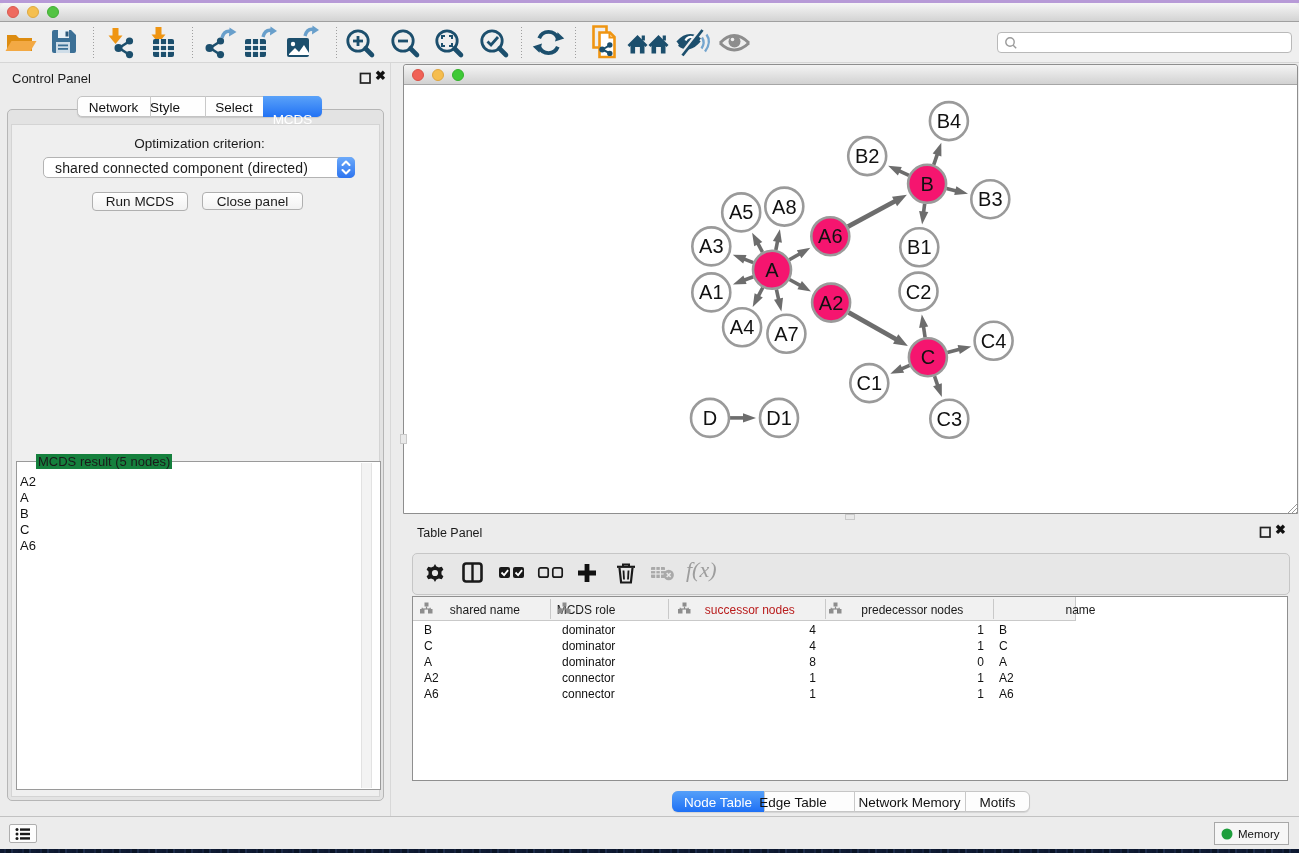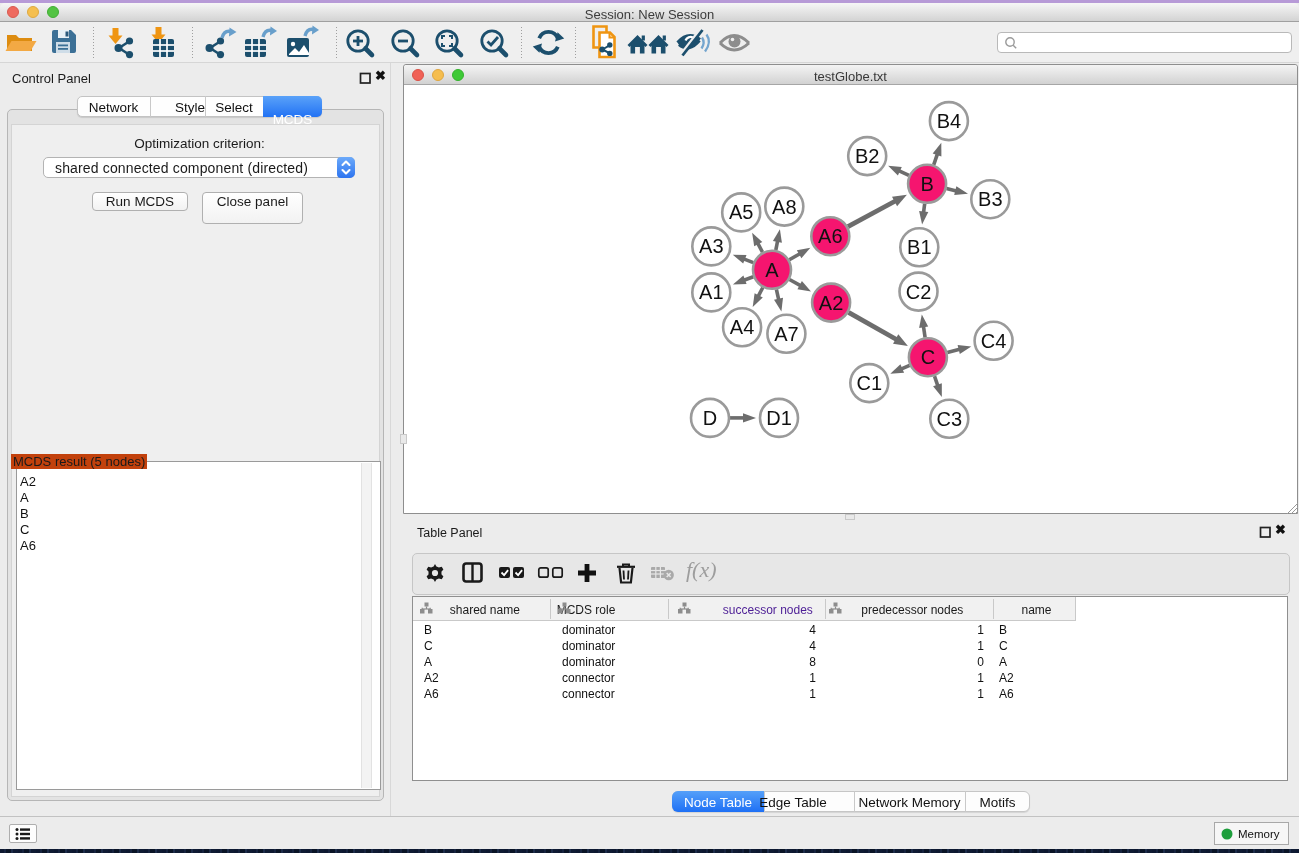--- a/index.html
+++ b/index.html
@@ -8,21 +8,20 @@
 .sep{position:absolute;top:27px;height:31px;width:1px;background-image:repeating-linear-gradient(to bottom,#9f9f9f 0 1px,transparent 1px 3px)}
 svg{position:absolute;overflow:visible}
 </style></head><body>
 
 <div class="abs" style="left:0;top:0;width:1299px;height:3px;background:#b79ad7"></div>
 
 <div class="abs" style="left:0;top:3px;width:1299px;height:19px;background:linear-gradient(#f6f6f6,#d3d3d3);border-bottom:1px solid #a0a0a0;border-radius:5px 5px 0 0">
   <div class="tl" style="left:7px;top:2.5px;background:#ee6a5f;border:1px solid #d85a50"></div>
   <div class="tl" style="left:27px;top:2.5px;background:#f5bf4f;border:1px solid #dfa940"></div>
   <div class="tl" style="left:47px;top:2.5px;background:#53c343;border:1px solid #42ad35"></div>
-  <div class="abs" style="left:0;width:1299px;top:4px;text-align:center;font-size:13px;color:#3c3c3c">Session: New Session</div>
 </div>
 
 <div class="abs" id="toolbar" style="left:0;top:22px;width:1299px;height:41px;background:#efefef;border-bottom:1px solid #d6d6d6"></div>
 
 <div class="abs" style="left:1000px;top:33px;width:1292px;height:0"></div>
 <div class="abs" style="left:997px;top:32px;width:295px;height:21px;background:#fff;border:1px solid #b9b9b9;border-radius:4px">
  <svg width="14" height="14" style="left:6px;top:3px">
       <circle cx="6" cy="6" r="4.2" fill="none" stroke="#9a9a9a" stroke-width="1.4"></circle>
       <line x1="9.2" y1="9.2" x2="12.2" y2="12.2" stroke="#9a9a9a" stroke-width="1.4"></line>
     </svg>
@@ -177,48 +176,47 @@
 <div class="abs" style="left:375px;top:68px;font-size:13px;font-weight:bold;color:#111">✖</div>
 
 <div class="abs" style="left:7px;top:109px;width:377px;height:692px;background:#e3e3e3;border:1px solid #b6b6b6;border-radius:5px"></div>
 <div class="abs" style="left:11px;top:124px;width:369px;height:673px;background:#efefef;border:1px solid #d4d4d4"></div>
 
 <div class="abs" style="left:77px;top:96px;width:245px;height:21px;background:#fefefe;border:1px solid #c3c3c3;border-radius:5px;box-shadow:0 1px 1px rgba(0,0,0,.12)"></div>
 <div class="abs" style="left:150px;top:96px;width:1px;height:21px;background:#c9c9c9"></div>
 <div class="abs" style="left:205px;top:96px;width:1px;height:21px;background:#c9c9c9"></div>
 <div class="abs" style="left:263px;top:96px;width:59px;height:21px;background:linear-gradient(#5aa2f9,#2272f4);border-radius:0 5px 5px 0"></div>
 <div class="abs" style="left:77px;top:100px;width:73px;height:14px;text-align:center;font-size:13.5px;color:#111">Network</div>
-<div class="abs" style="left:150px;top:100px;width:55px;height:14px;text-align:right;font-size:13.5px;color:#111">Style</div>
+<div class="abs" style="left:150px;top:100px;width:55px;height:14px;text-align:left;font-size:13.5px;color:#111">Style</div>
 <div class="abs" style="left:205px;top:100px;width:58px;height:14px;text-align:center;font-size:13.5px;color:#111">Select</div>
 <div class="abs" style="left:263px;top:112px;width:59px;height:14px;text-align:center;font-size:13.5px;color:#fff">MCDS</div>
 
 <div class="abs" style="left:11px;top:136px;width:377px;text-align:center;font-size:13.5px;color:#1a1a1a">Optimization criterion:</div>
 <div class="abs" style="left:43px;top:157px;width:312px;height:21px;background:#fff;border:1px solid #b3b3b3;border-radius:5px"></div>
 <div class="abs" style="left:55px;top:160px;font-size:14px;letter-spacing:.15px;color:#1a1a1a">shared connected component (directed)</div>
 <div class="abs" style="left:337px;top:157px;width:18px;height:21px;background:linear-gradient(#6caafa,#2d74f0);border-radius:4px 5px 5px 4px">
 <svg width="18" height="21" style="left:0;top:0">
       <path d="M5.5 8 L9 4.5 L12.5 8" fill="none" stroke="#fff" stroke-width="2.1" stroke-linecap="round" stroke-linejoin="round"></path>
       <path d="M5.5 13 L9 16.5 L12.5 13" fill="none" stroke="#fff" stroke-width="2.1" stroke-linecap="round" stroke-linejoin="round"></path>
     </svg>
 </div>
 <div class="abs" style="left:92px;top:192px;width:96px;height:19px;background:linear-gradient(#ffffff,#f2f2f2);border:1px solid #b0b0b0;border-radius:4px;text-align:center;font-size:13.5px;color:#1a1a1a;line-height:18px">Run MCDS</div>
-<div class="abs" style="left:202px;top:192px;width:101px;height:32px;background:linear-gradient(#ffffff,#f2f2f2);border:1px solid #b0b0b0;border-radius:4px;text-align:center;font-size:13.5px;color:#1a1a1a;line-height:18px">Close panel</div>
+<div class="abs" style="left:202px;top:192px;width:101px;height:18px;background:linear-gradient(#ffffff,#f2f2f2);border:1px solid #b0b0b0;border-radius:4px;text-align:center;font-size:13.5px;color:#1a1a1a;line-height:18px">Close panel</div>
 
 <div class="abs" style="left:16px;top:461px;width:365px;height:329px;background:#fff;border:1px solid #9a9a9a"></div>
 <div class="abs" style="left:361px;top:463px;width:11px;height:325px;background:#f3f3f3;border-left:1px solid #e2e2e2;border-right:1px solid #e2e2e2"></div>
-<div class="abs" style="left:11px;top:454px;background:#c2410c;padding:0 2px;font-size:13px;color:#1a1a1a">MCDS result (5 nodes)</div>
+<div class="abs" style="left:36px;top:454px;background:#15803d;padding:0 2px;font-size:13px;color:#1a1a1a">MCDS result (5 nodes)</div>
 <div class="abs" style="left:20px;top:474px;font-size:13px;color:#111;line-height:16px">A2<br>A<br>B<br>C<br>A6</div>
 <div class="abs" style="left:390px;top:63px;width:1px;height:753px;background:#d8d8d8"></div>
 
 <div class="abs" style="left:403px;top:64px;width:895px;height:450px;background:#fff;border:1px solid #8e8e8e;border-radius:3px 3px 0 0"></div>
 <div class="abs" style="left:404px;top:65px;width:893px;height:20px;background:linear-gradient(#f4f4f4,#d2d2d2);border-bottom:1px solid #a6a6a6;border-radius:3px 3px 0 0">
   <div class="tl" style="left:8px;top:4px;background:#f06156;border:1px solid #da5147"></div>
   <div class="tl" style="left:28px;top:4px;background:#f5bd4e;border:1px solid #dfa63f"></div>
   <div class="tl" style="left:48px;top:4px;background:#3ec936;border:1px solid #34b32d"></div>
-  <div class="abs" style="left:0;width:893px;top:4px;text-align:center;font-size:13px;color:#383838">testGlobe.txt</div>
 </div>
 <div class="abs" id="canvas" style="left:404px;top:86px;width:893px;height:427px;background:#fff">
 <svg width="893" height="427" style="position:absolute;left:0;top:0">
       <line x1="349.3" y1="190.8" x2="339.2" y2="194.5" stroke="#6d6d6d" stroke-width="3.6"></line>
       <polygon points="328.9,198.4 339.4,189.5 342.6,198.1" fill="#6d6d6d"></polygon>
       <line x1="349.3" y1="176.6" x2="339.0" y2="172.6" stroke="#6d6d6d" stroke-width="3.6"></line>
       <polygon points="328.8,168.7 342.5,169.1 339.2,177.6" fill="#6d6d6d"></polygon>
       <line x1="358.8" y1="201.5" x2="353.8" y2="211.1" stroke="#6d6d6d" stroke-width="3.6"></line>
       <polygon points="348.7,220.9 350.6,207.2 358.8,211.5" fill="#6d6d6d"></polygon>
       <line x1="358.5" y1="166.2" x2="353.3" y2="156.4" stroke="#6d6d6d" stroke-width="3.6"></line>
@@ -355,23 +353,23 @@
 <div class="abs" style="left:686px;top:557px;font-family:'Liberation Serif',serif;font-style:italic;font-size:22px;color:#9d9d9d">f(x)</div>
 
 <div class="abs" style="left:412px;top:596px;width:876px;height:185px;background:#fff;border:1px solid #8f8f8f"></div>
 <div class="abs" style="left:413px;top:597px;width:663px;height:24px;background:#f1f1f1;border-bottom:1px solid #c9c9c9;border-right:1px solid #c9c9c9"></div>
 <div class="abs" style="left:550px;top:599px;width:1px;height:20px;background:#c9c9c9"></div>
 <div class="abs" style="left:668px;top:599px;width:1px;height:20px;background:#c9c9c9"></div>
 <div class="abs" style="left:825px;top:599px;width:1px;height:20px;background:#c9c9c9"></div>
 <div class="abs" style="left:993px;top:599px;width:1px;height:20px;background:#c9c9c9"></div>
 <div class="abs" style="left:413px;top:603px;width:137px;text-align:center;font-size:12px;color:#1a1a1a">&nbsp;&nbsp;shared name</div>
 <div class="abs" style="left:550px;top:603px;width:118px;text-align:left;font-size:12px;color:#1a1a1a">&nbsp;&nbsp;MCDS role</div>
-<div class="abs" style="left:686px;top:603px;width:157px;text-align:center;font-size:12px;color:#4c1d95">&nbsp;&nbsp;successor nodes</div>
+<div class="abs" style="left:668px;top:603px;width:157px;text-align:center;font-size:12px;color:#b91c1c">&nbsp;&nbsp;successor nodes</div>
 <div class="abs" style="left:825px;top:603px;width:168px;text-align:center;font-size:12px;color:#1a1a1a">&nbsp;&nbsp;predecessor nodes</div>
-<div class="abs" style="left:995px;top:603px;width:83px;text-align:center;font-size:12px;color:#1a1a1a">name</div>
+<div class="abs" style="left:1039px;top:603px;width:83px;text-align:center;font-size:12px;color:#1a1a1a">name</div>
 <svg width="13" height="12" style="left:420px;top:602px">
     <g fill="#8d8d8d">
       <rect x="4.5" y="0.5" width="4" height="4"></rect>
       <rect x="0" y="7" width="4.5" height="4.5"></rect>
       <rect x="8" y="7" width="4.5" height="4.5"></rect>
       <line x1="6.5" y1="4.5" x2="6.5" y2="7" stroke="#8d8d8d" stroke-width="1.2"></line>
       <line x1="2.2" y1="7" x2="10.2" y2="7" stroke="#8d8d8d" stroke-width="1.2"></line>
       <line x1="2.2" y1="5.8" x2="2.2" y2="7" stroke="#8d8d8d" stroke-width="1.2"></line>
       <line x1="10.2" y1="5.8" x2="10.2" y2="7" stroke="#8d8d8d" stroke-width="1.2"></line>
     </g>

